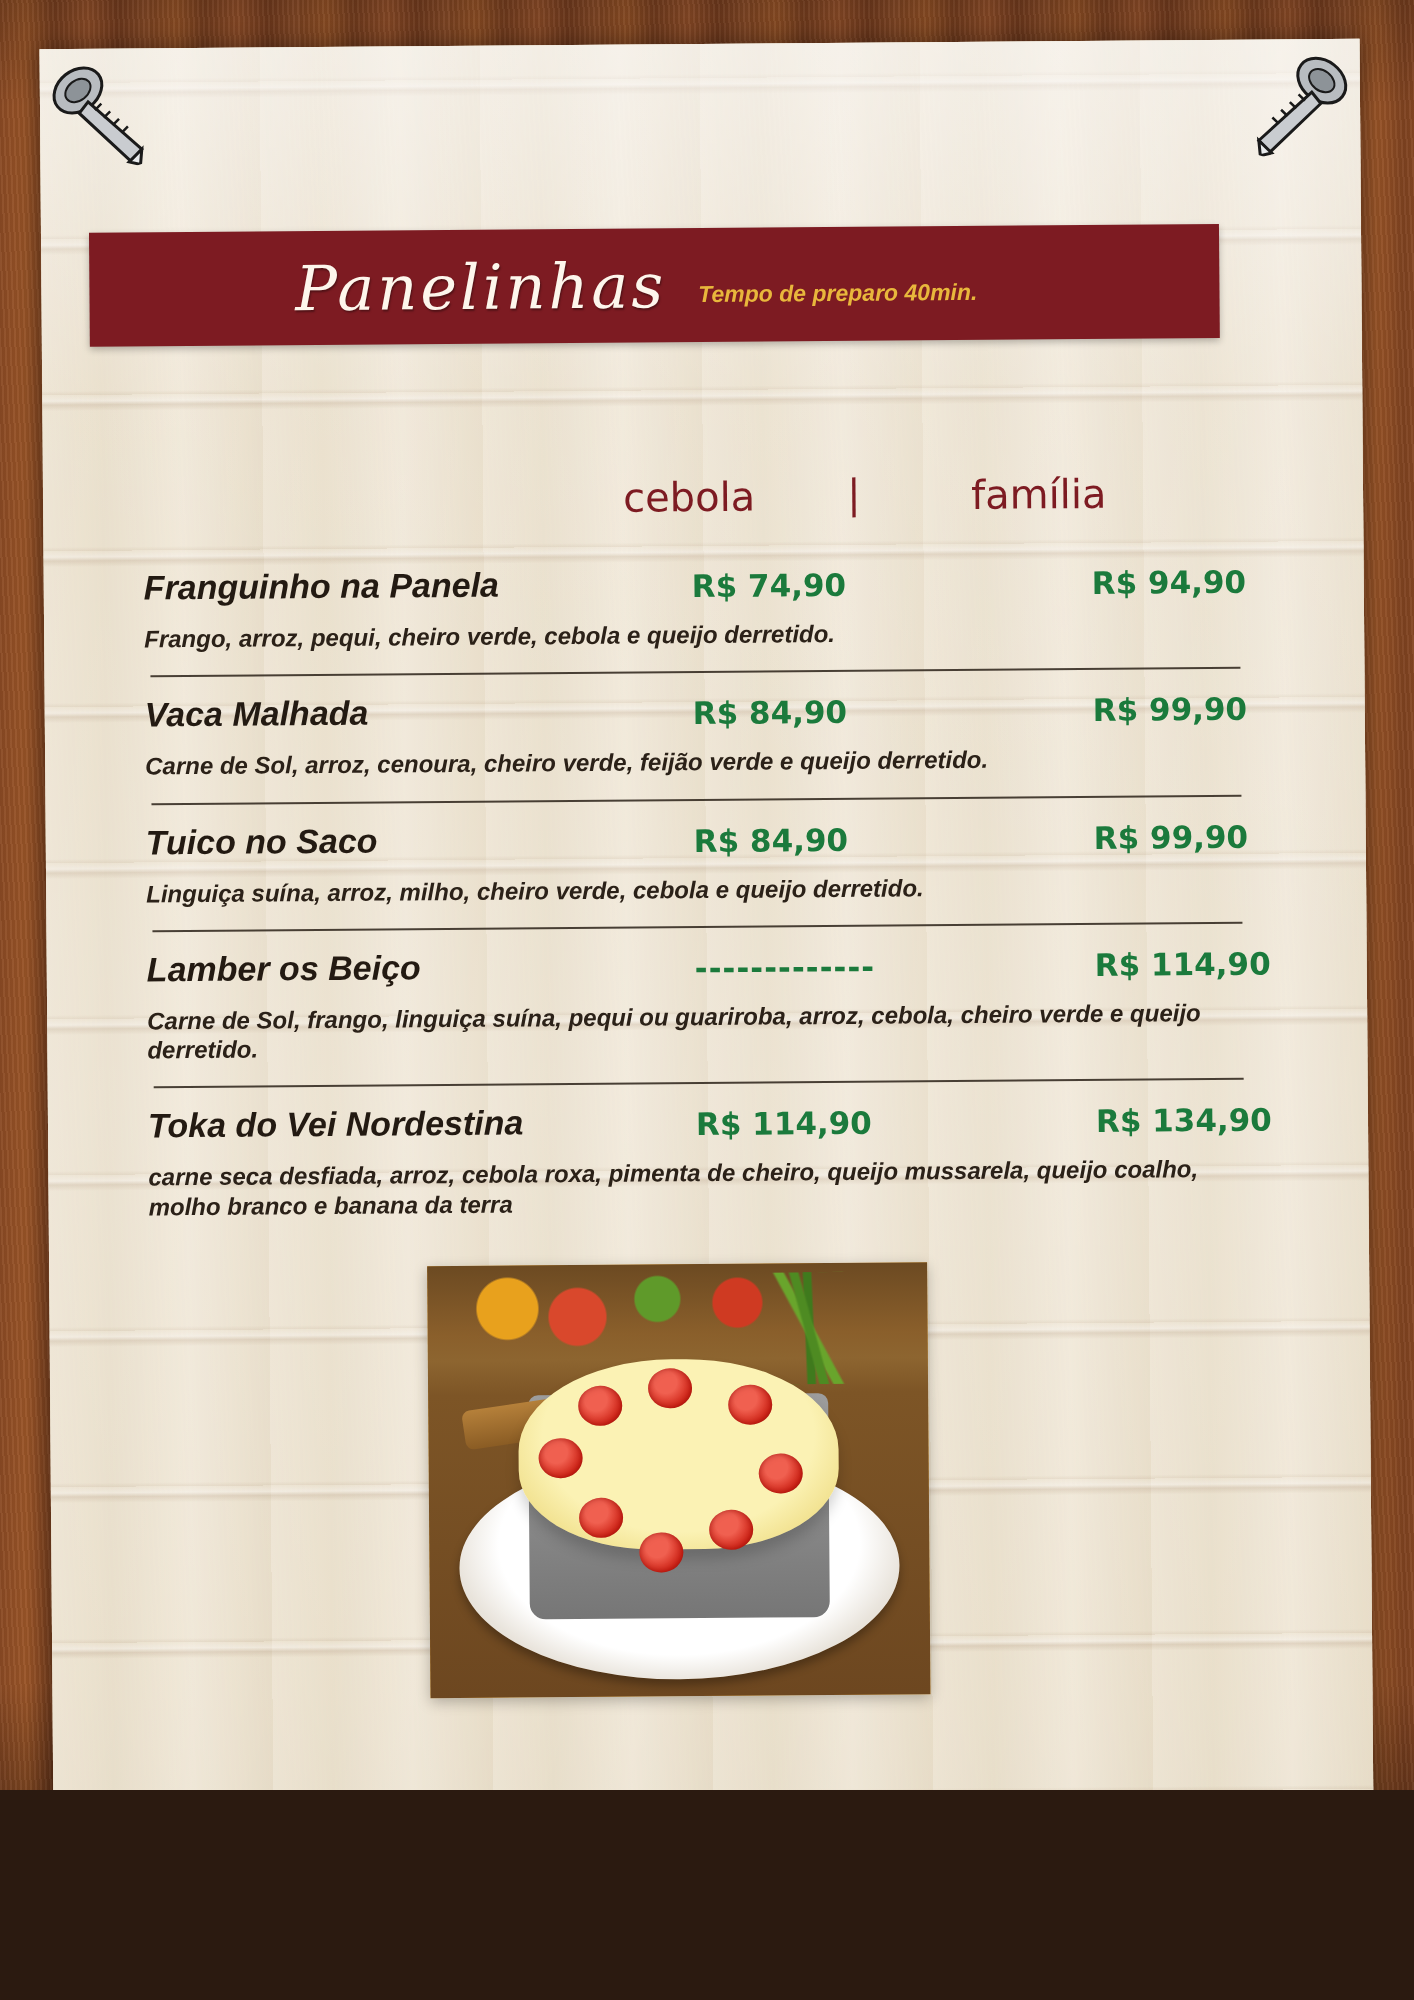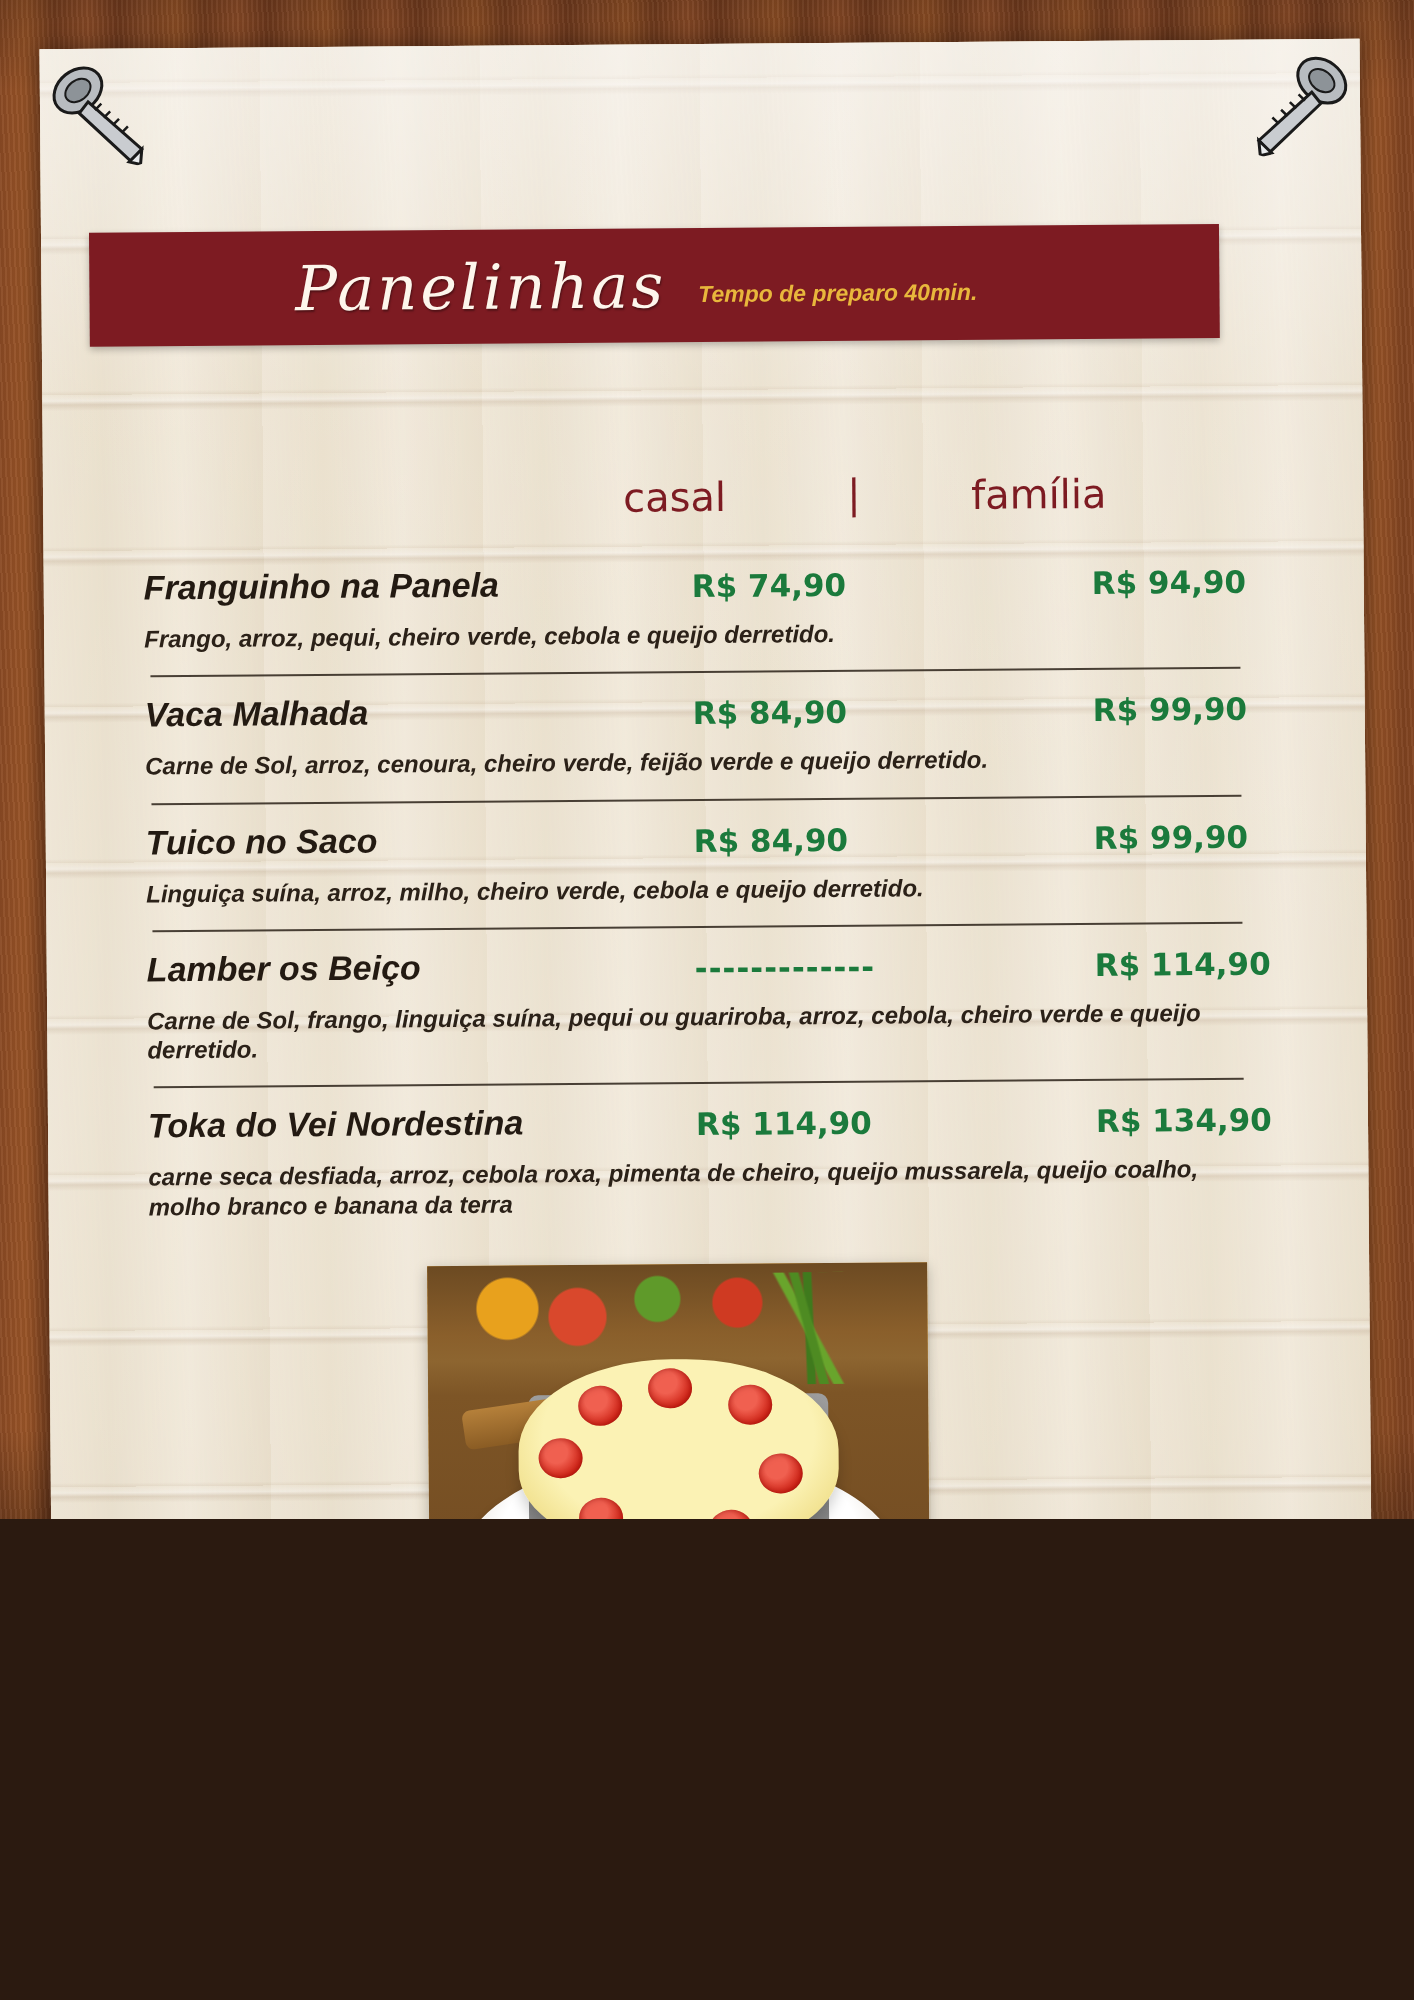--- a/index.html
+++ b/index.html
@@ -11,21 +11,21 @@
     width: 1414px;
     height: 2000px;
     overflow: hidden;
     font-family: "Liberation Sans", sans-serif;
   }
 
   
   .page {
     position: relative;
     width: 1414px;
-    height: 1519px;
+    height: 1790px;
     background:
       linear-gradient(180deg, rgba(0,0,0,0.18) 0%, rgba(0,0,0,0.0) 6%, rgba(0,0,0,0.0) 94%, rgba(0,0,0,0.22) 100%),
       repeating-linear-gradient(90deg,
          #8a4a24 0px, #9a5528 26px, #7e4220 54px, #96512a 88px, #7a3f1f 118px, #91502a 150px),
       repeating-linear-gradient(0deg,
          rgba(0,0,0,0.10) 0px, rgba(0,0,0,0.0) 3px, rgba(0,0,0,0.0) 150px, rgba(0,0,0,0.16) 156px, rgba(255,255,255,0.05) 160px, rgba(0,0,0,0.0) 166px),
       #8b4a23;
     overflow: hidden;
   }
   .page:before {
@@ -290,21 +290,21 @@
         </g>
       </svg>
     </div>
 
     <div class="banner" data-interactable="false">
       <span class="banner-title" data-interactable="false">Panelinhas</span>
       <span class="banner-sub" data-interactable="false">Tempo de preparo 40min.</span>
     </div>
 
     <div class="col-head" data-interactable="false">
-      <span class="casal" data-interactable="false">casal</span>
+      <span class="casal" data-interactable="false">cebola</span>
       <span class="sep" data-interactable="false">|</span>
       <span class="familia" data-interactable="false">família</span>
     </div>
 
     <div class="items" data-interactable="false">
 
       <div class="item" data-interactable="false">
         <div class="item-head" data-interactable="false">
           <span class="item-name" data-interactable="false">Franguinho na Panela</span>
           <span class="price casal" data-interactable="false">R$ 74,90</span>

